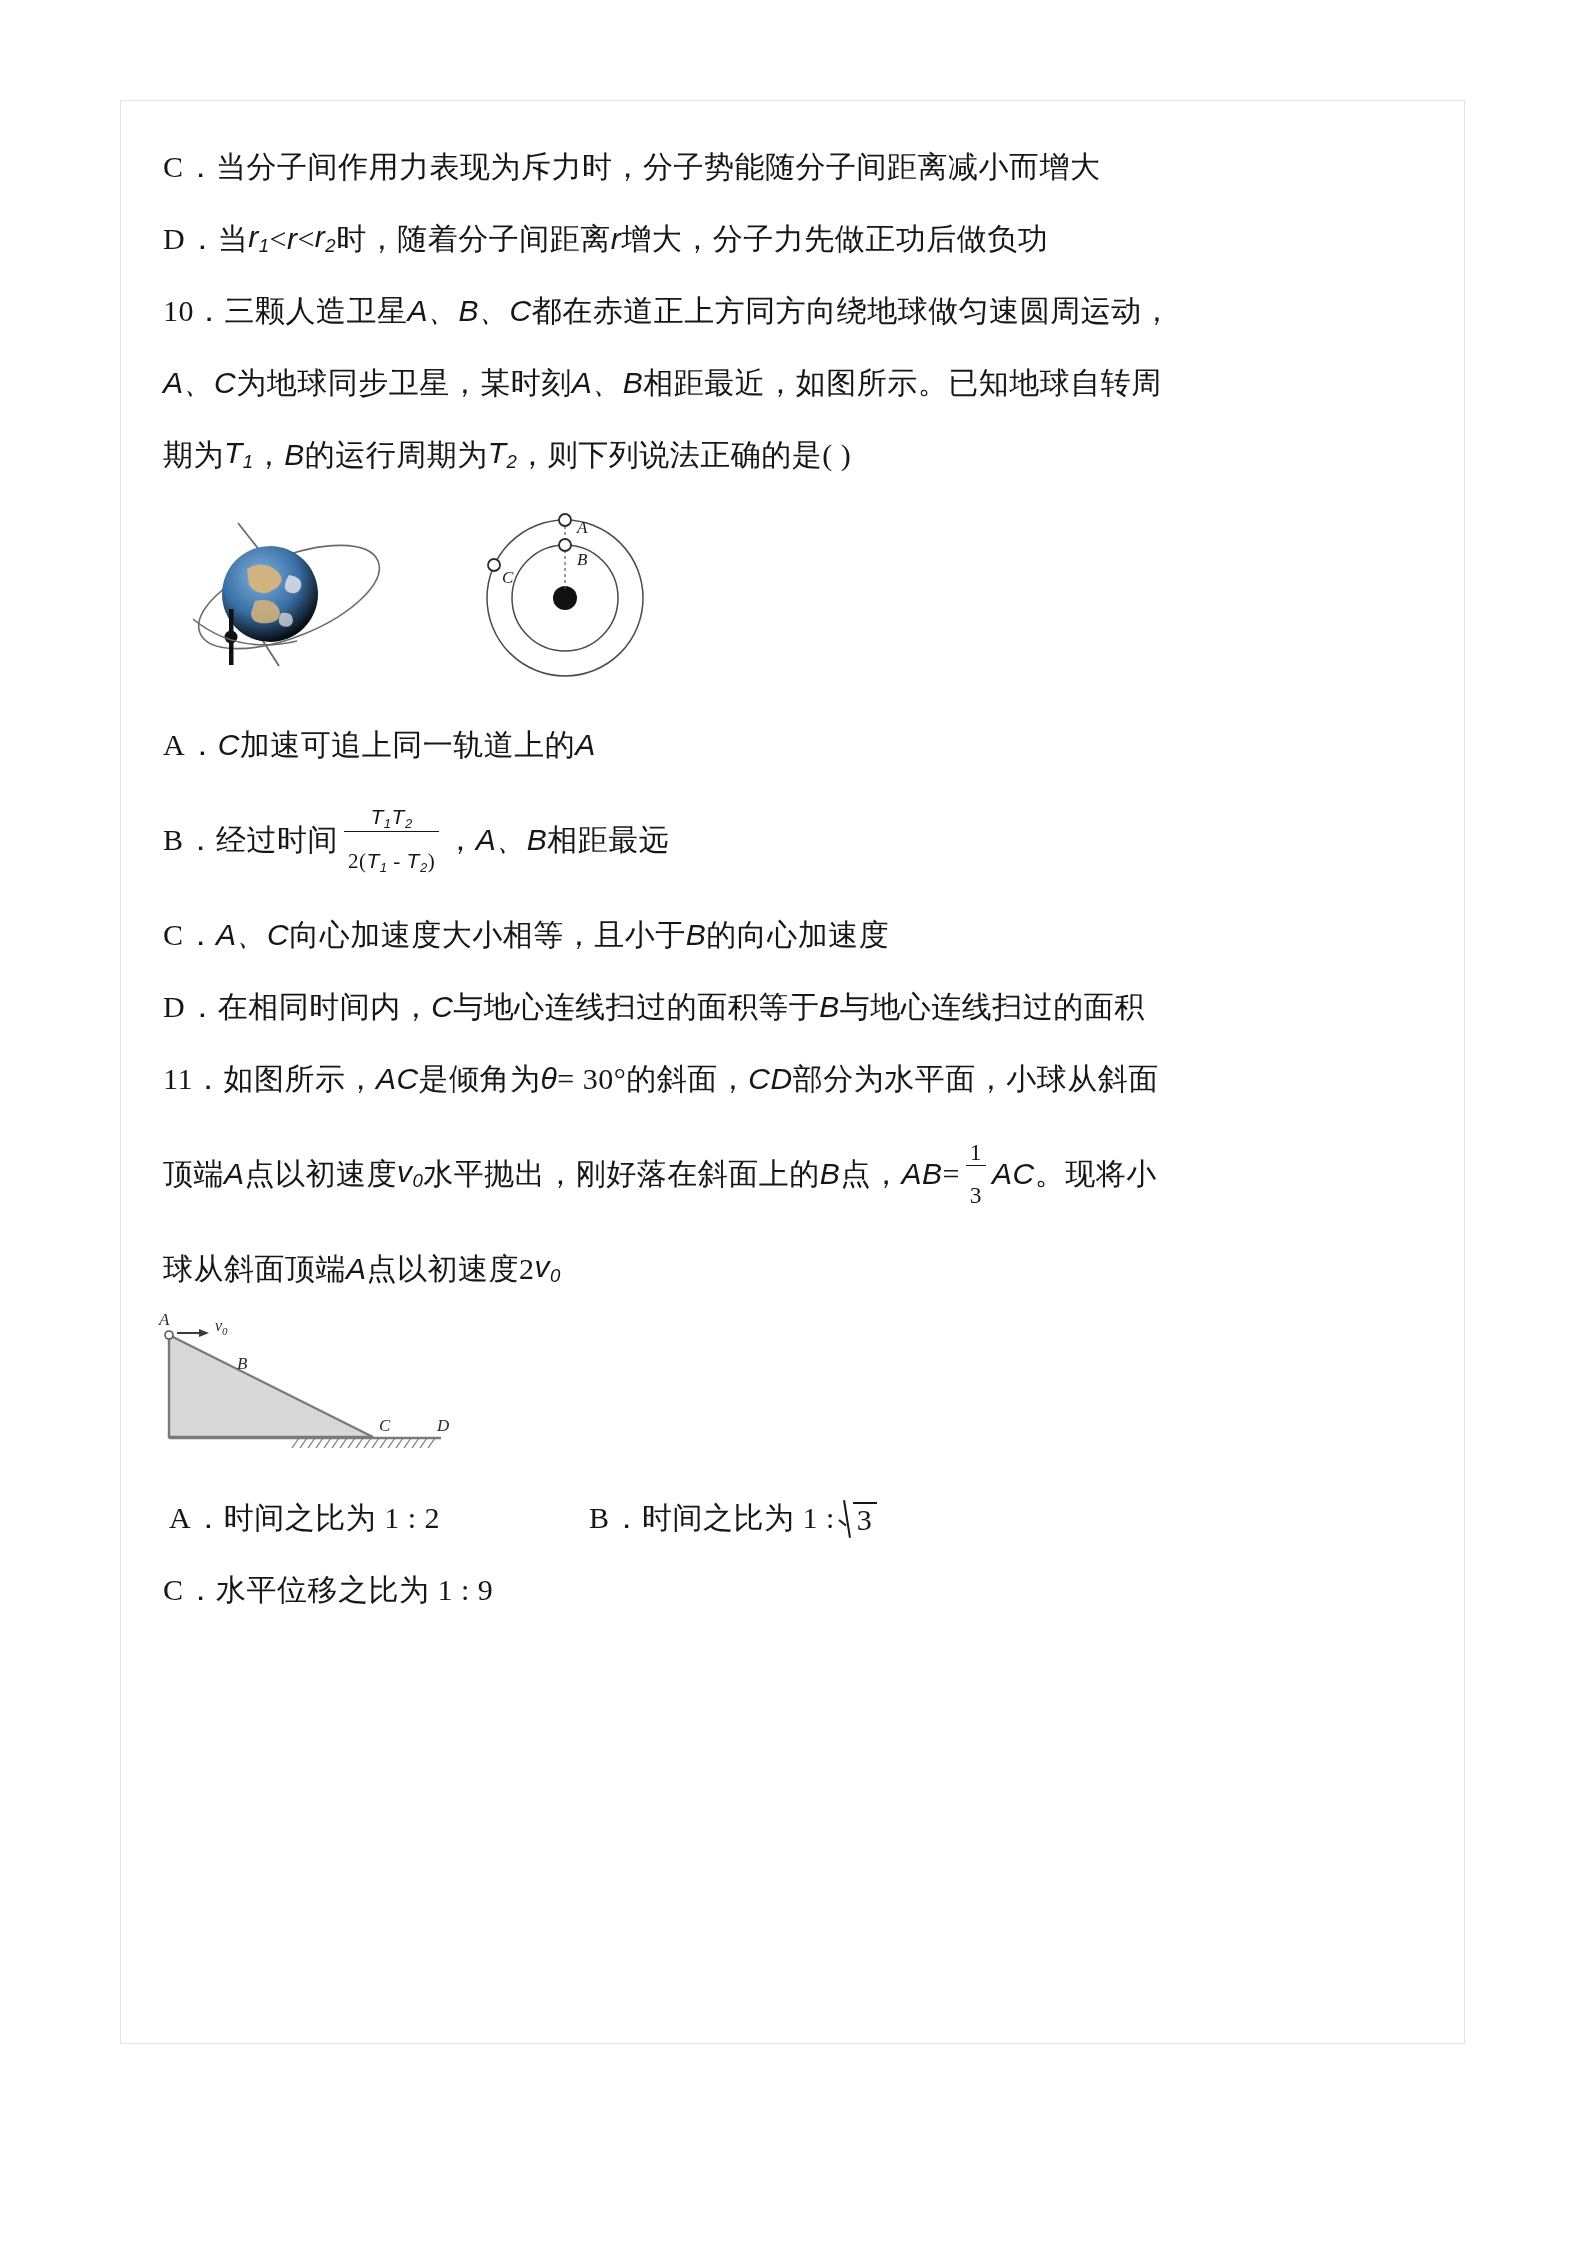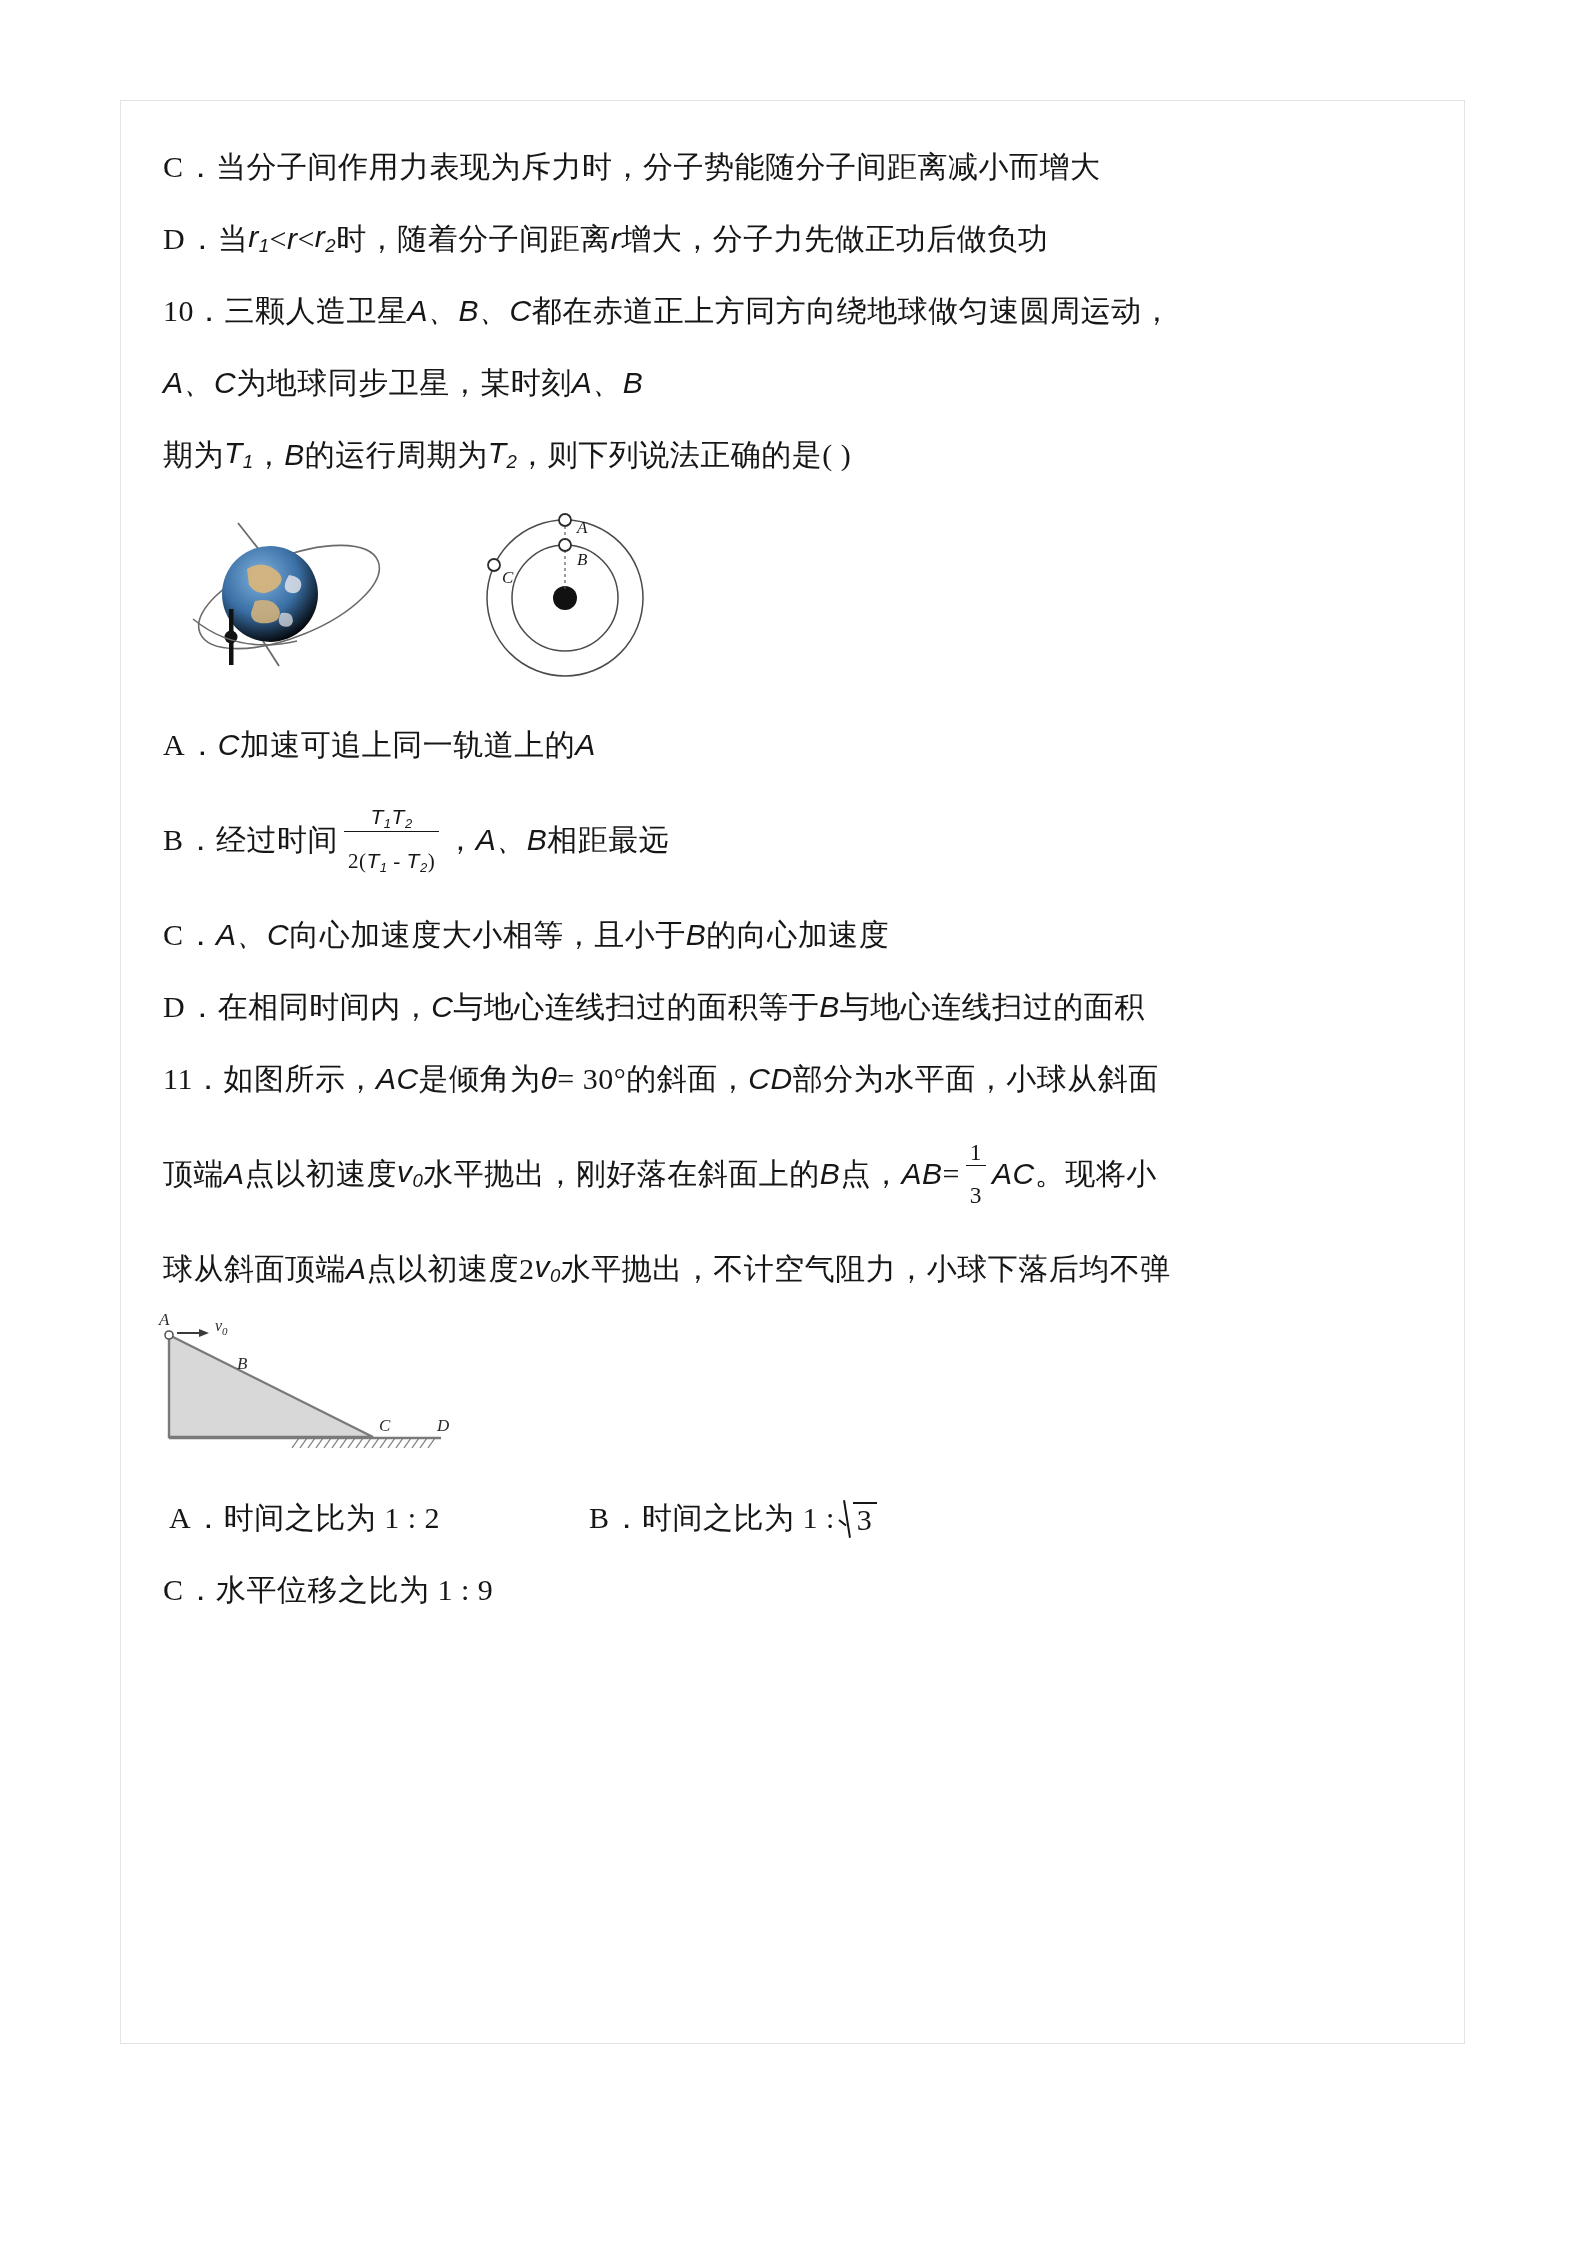--- a/index.html
+++ b/index.html
@@ -161,20 +161,21 @@
     <span>．</span>
     <span>三颗人造卫星</span>
     <i class="v">A、B、C</i>
     <span>都在赤道正上方同方向绕地球做匀速圆周运动，</span>
   </div>
 
   <div class="q-line">
     <i class="v">A、C</i>
     <span>为地球同步卫星，某时刻</span>
     <i class="v">A、B</i>
+    <span>相距最近，如图所示。已知地球自转周</span>
   </div>
 
   <div class="q-line">
     <span>期为</span>
     <i class="v"><span>T</span><sub>1</sub></i>
     <span>，</span>
     <i class="v">B</i>
     <span>的运行周期为</span>
     <i class="v"><span>T</span><sub>2</sub></i>
     <span>，则下列说法正确的是(        )</span>
@@ -301,21 +302,20 @@
     <i class="v">AC</i>
     <span>。现将小</span>
   </div>
 
   <div class="q-line">
     <span>球从斜面顶端</span>
     <i class="v">A</i>
     <span>点以初速度</span>
     <span>2</span>
       <i class="v"><span>v</span><sub>0</sub></i>
-    <span>水平抛出，不计空气阻力，小球下落后均不弹</span>
   </div>
 
 
   <div class="figure-row-11">
     <div class="fig-incline">
       <svg width="360" height="165" viewBox="0 0 360 165">
 
         <polygon points="28,28 232,130 28,130" fill="#d8d8d8" stroke="#7a7a7a" stroke-width="2.4"></polygon>
 
         <line x1="28" y1="131" x2="300" y2="131" stroke="#7a7a7a" stroke-width="2.4"></line>

